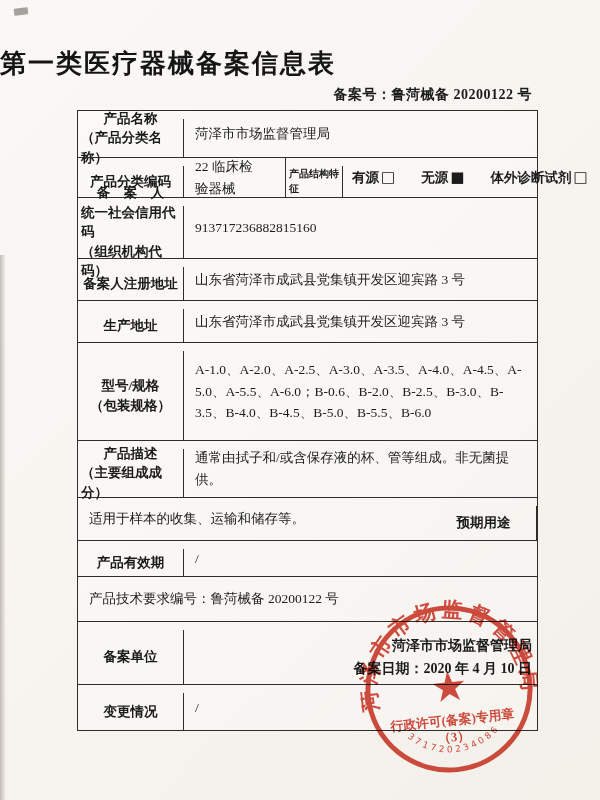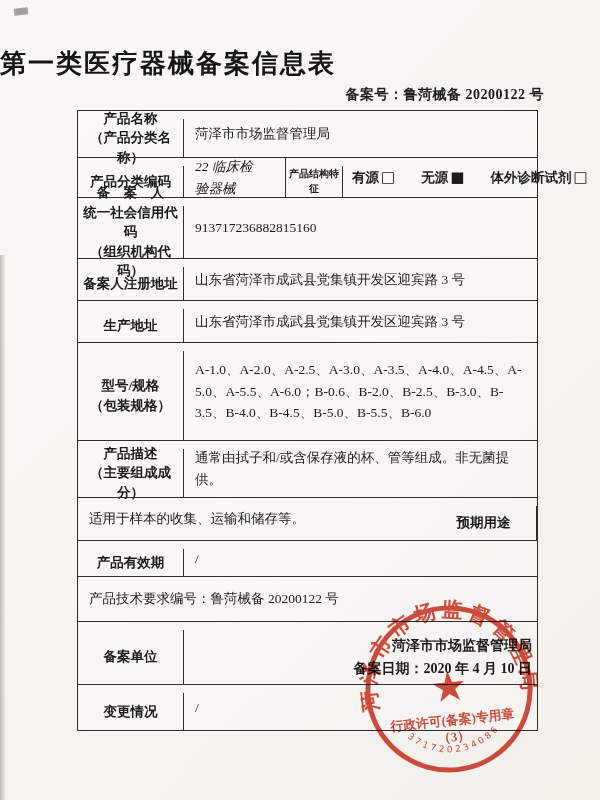--- a/index.html
+++ b/index.html
@@ -16,43 +16,43 @@
   .scan-edge{
     position:absolute;left:0;top:255px;width:6px;height:545px;
     background:linear-gradient(to right,rgba(110,100,92,.40),rgba(110,100,92,0));
   }
   .page-title{
     position:absolute;top:46px;left:0;width:100%;margin:0;
     text-align:left;font-size:26px;font-weight:bold;letter-spacing:2px;
     font-family:"Liberation Sans","DejaVu Sans",sans-serif;color:#151515;
   }
   .filing-no{
-    position:absolute;top:86px;right:56px;
+    position:absolute;top:86px;right:68px;
     font-size:14px;font-weight:600;letter-spacing:.5px;
   }
   .tbl{
     position:absolute;left:77px;top:110px;width:459px;
     border:1.6px solid #2e2d2b;display:flex;flex-direction:column;
     background:rgba(255,255,255,.25);
   }
   .row{display:flex;border-top:1.6px solid #2e2d2b;align-items:stretch;}
   .row:first-child{border-top:none;}
   .cell{box-sizing:border-box;}
   .lbl{
     flex:0 0 106px;width:106px;border-right:1.6px solid #2e2d2b;
     display:flex;flex-direction:column;align-items:center;justify-content:center;
-    text-align:center;font-size:13.5px;font-weight:600;line-height:1.45;
+    font-size:13.5px;font-weight:600;line-height:1.45;
     padding:2px 3px;
     margin-top:8px;
   }
   .val{
     flex:1;display:flex;align-items:center;
     padding:3px 8px 3px 11px;font-size:13.5px;line-height:1.6;
   }
-  .sub1{flex:0 0 102px;width:102px;border-right:1.6px solid #2e2d2b;padding-right:20px;font-style:italic;}
+  .sub1{flex:0 0 102px;width:102px;border-right:1.6px solid #2e2d2b;padding-right:20px;}
   .sub2{flex:0 0 57px;width:57px;font-size:10px;}
   .checks{gap:26px;font-weight:600;padding-left:9px;white-space:nowrap;}
   .opt{display:inline-flex;align-items:center;}
   .opt .box{font-size:15px;margin-left:2px;font-family:"DejaVu Sans",sans-serif;line-height:1;}
   .unit{
     flex-direction:column;justify-content:flex-end;align-items:flex-end;
     text-align:right;font-weight:700;font-size:14px;line-height:1.65;
     padding-bottom:4px;padding-right:5px;
   }
   .spec-text{line-height:1.62;}

